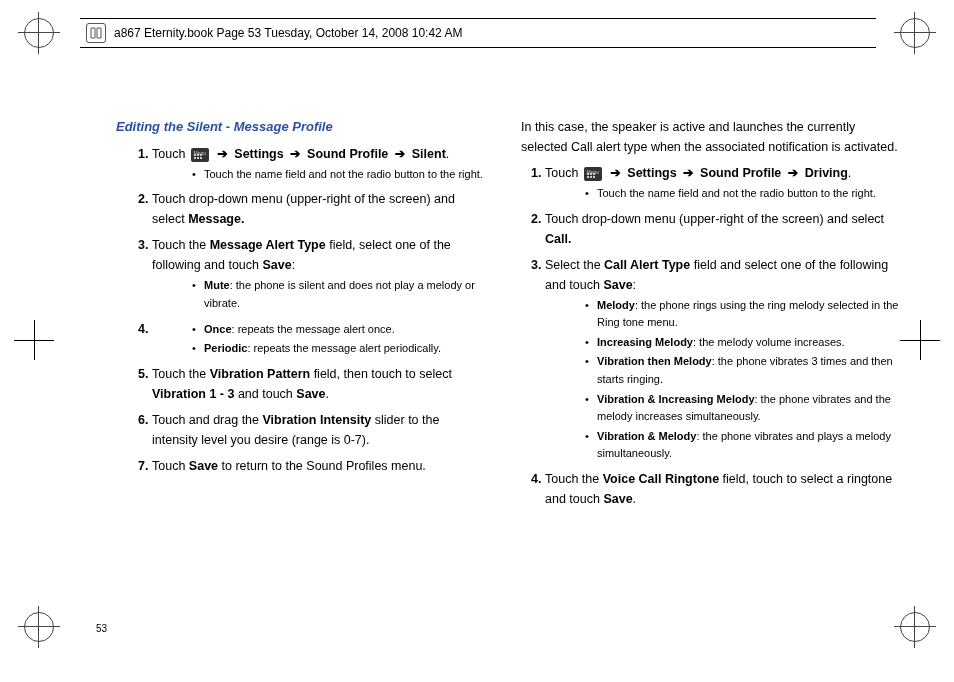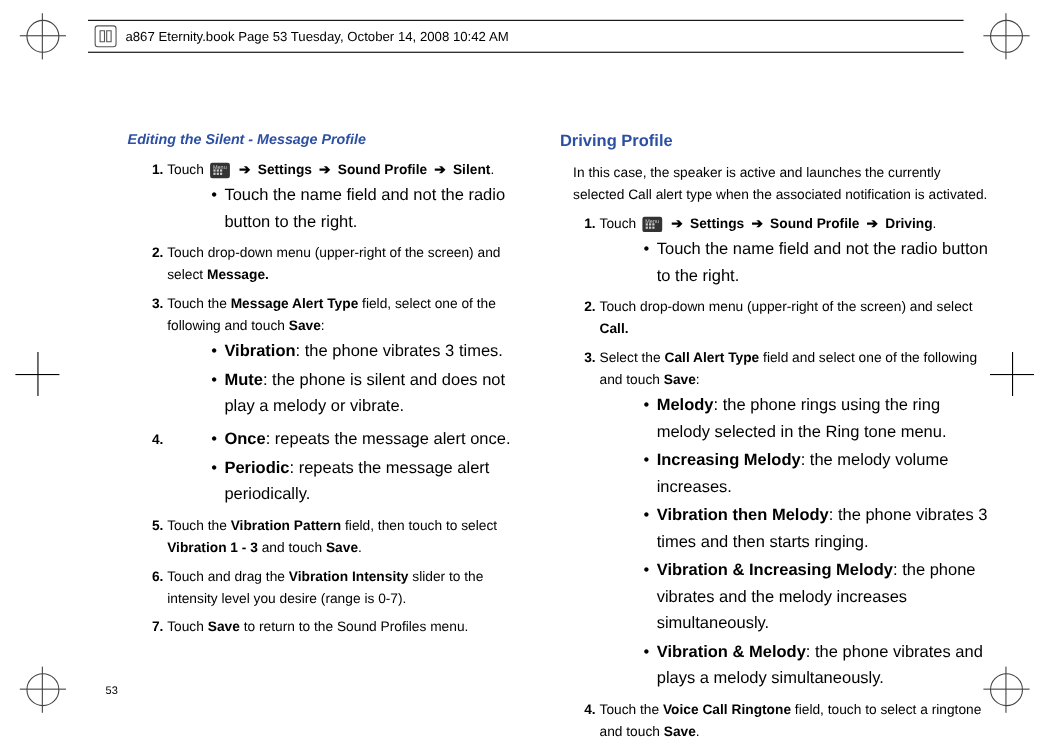--- a/index.html
+++ b/index.html
@@ -96,21 +96,21 @@
   }
   ol.steps > li {
     margin-bottom: 6px;
     font-weight: bold;
   }
   ol.steps > li > .step-body {
     font-weight: normal;
   }
   .sub {
     font-weight: normal;
-    font-size: 15px;
+    font-size: 11px;
     margin-top: 2px;
     margin-left: 0;
   }
   .sub li {
     list-style: none;
     position: relative;
     padding-left: 12px;
     margin-bottom: 2px;
   }
   .sub li::before {
@@ -218,21 +218,20 @@
         <span class="step-body">
           <span>Touch drop-down menu (upper-right of the screen) and select </span><b>Message.</b>
         </span>
       </li>
 
       <li>
         <span class="step-body">
           <span>Touch the </span><b>Message Alert Type</b><span> field, select one of the following and touch </span><b>Save</b>:
         </span>
         <ul class="sub">
-          <li><b>Vibration</b><span>: the phone vibrates 3 times.</span></li>
           <li><b>Mute</b><span>: the phone is silent and does not play a melody or vibrate.</span></li>
         </ul>
       </li>
 
       <li>
         <ul class="sub">
           <li><b>Once</b><span>: repeats the message alert once.</span></li>
           <li><b>Periodic</b><span>: repeats the message alert periodically.</span></li>
         </ul>
       </li>
@@ -252,21 +251,20 @@
       <li>
         <span class="step-body">
           <span>Touch </span><b>Save</b><span> to return to the Sound Profiles menu.</span>
         </span>
       </li>
 
     </ol>
   </div>
 
   <div class="col">
-    <div class="h-blue-big">Driving Profile</div>
     <p class="para">In this case, the speaker is active and launches the currently selected Call alert type when the associated notification is activated.</p>
 
     <ol class="steps" style="padding-left:36px">
 
       <li>
         <span class="step-body">
           <span>Touch</span>
           <span class="menu-icon">
               <span class="dots">
                 <span></span>

